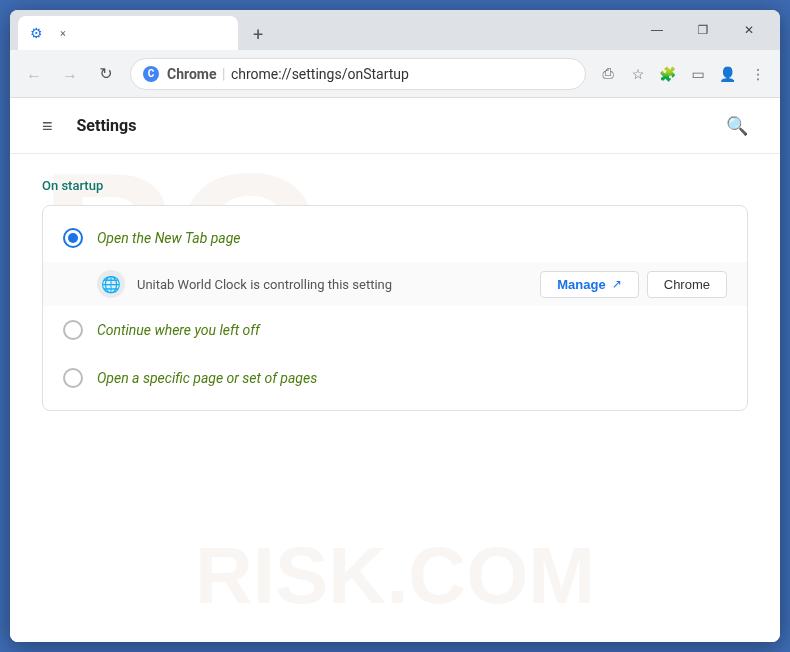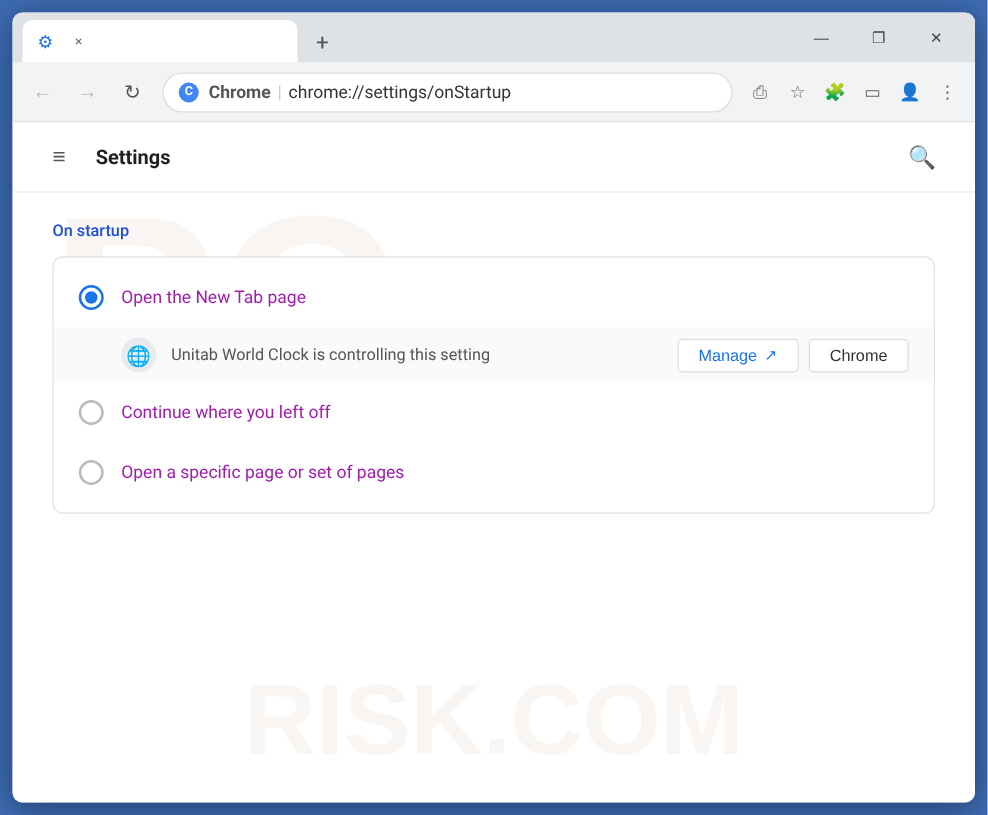--- a/index.html
+++ b/index.html
@@ -230,21 +230,21 @@
       font-size: 18px;
     }
     .settings-content {
       padding: 24px 32px;
       position: relative;
       flex: 1;
     }
     .section-label {
       font-size: 13px;
       font-weight: 500;
-      color: #1d4ed8;
+      color: #0f766e;
       margin-bottom: 12px;
       position: relative;
       z-index: 1;
     }
     .options-card {
       background: #fff;
       border: 1px solid #e0e0e0;
       border-radius: 8px;
       padding: 8px 0;
       position: relative;
@@ -275,21 +275,22 @@
       border-color: #1a73e8;
     }
     .radio-inner {
       width: 10px;
       height: 10px;
       border-radius: 50%;
       background: #1a73e8;
     }
     .option-label {
       font-size: 14px;
-      color: #a21caf;
+      color: #4d7c0f;
+      font-style: italic;
     }
     
     .extension-row {
       display: flex;
       align-items: center;
       padding: 8px 20px 8px 54px;
       gap: 12px;
       background: #fafafa;
     }
     .ext-icon {
@@ -319,20 +320,21 @@
       background: #fff;
       font-size: 13px;
       color: #1a73e8;
       cursor: pointer;
       display: flex;
       align-items: center;
       gap: 6px;
     }
     .ext-btn-text {
       color: #1a73e8;
+      font-weight: bold;
     }
     .ext-link-icon {
       font-size: 12px;
     }
     .disable-btn {
       padding: 5px 16px;
       border-radius: 4px;
       border: 1px solid #dadce0;
       background: #fff;
       font-size: 13px;

